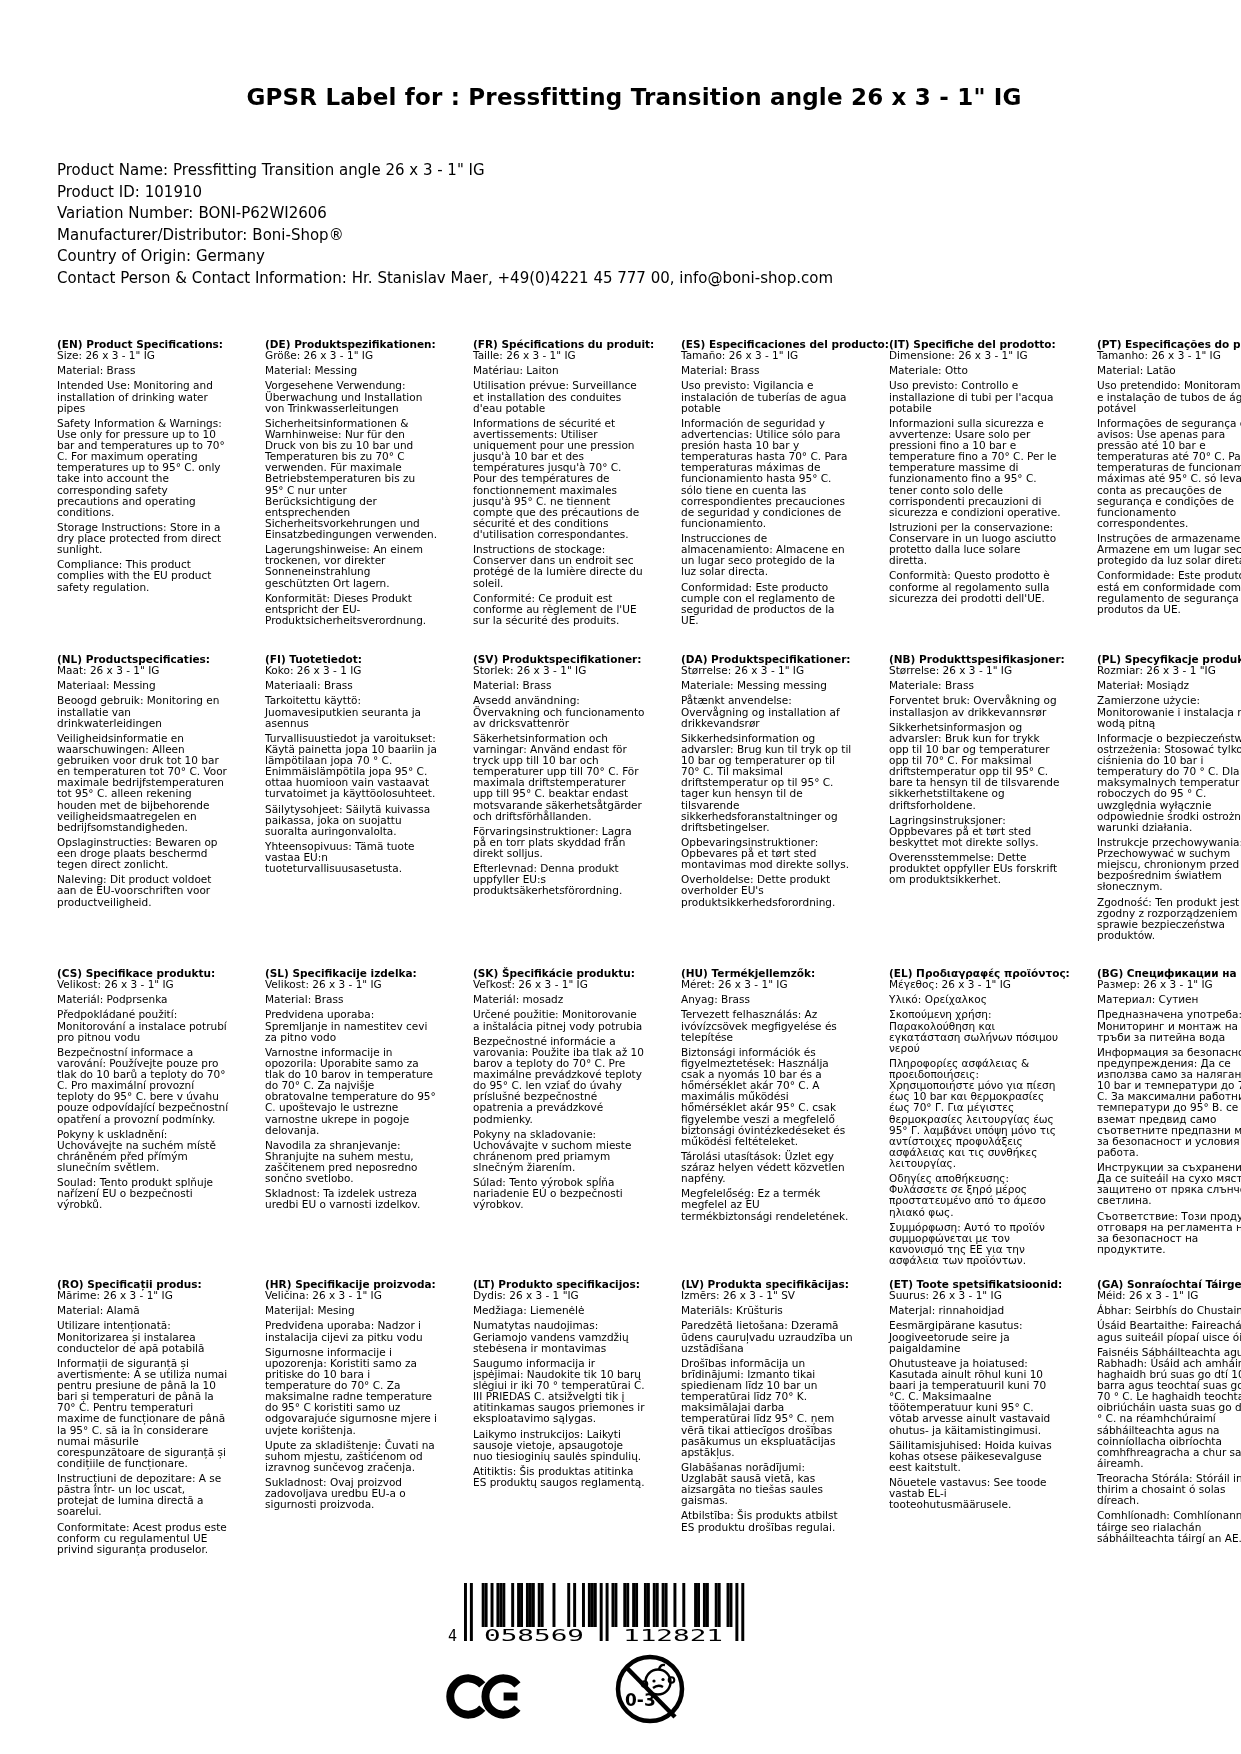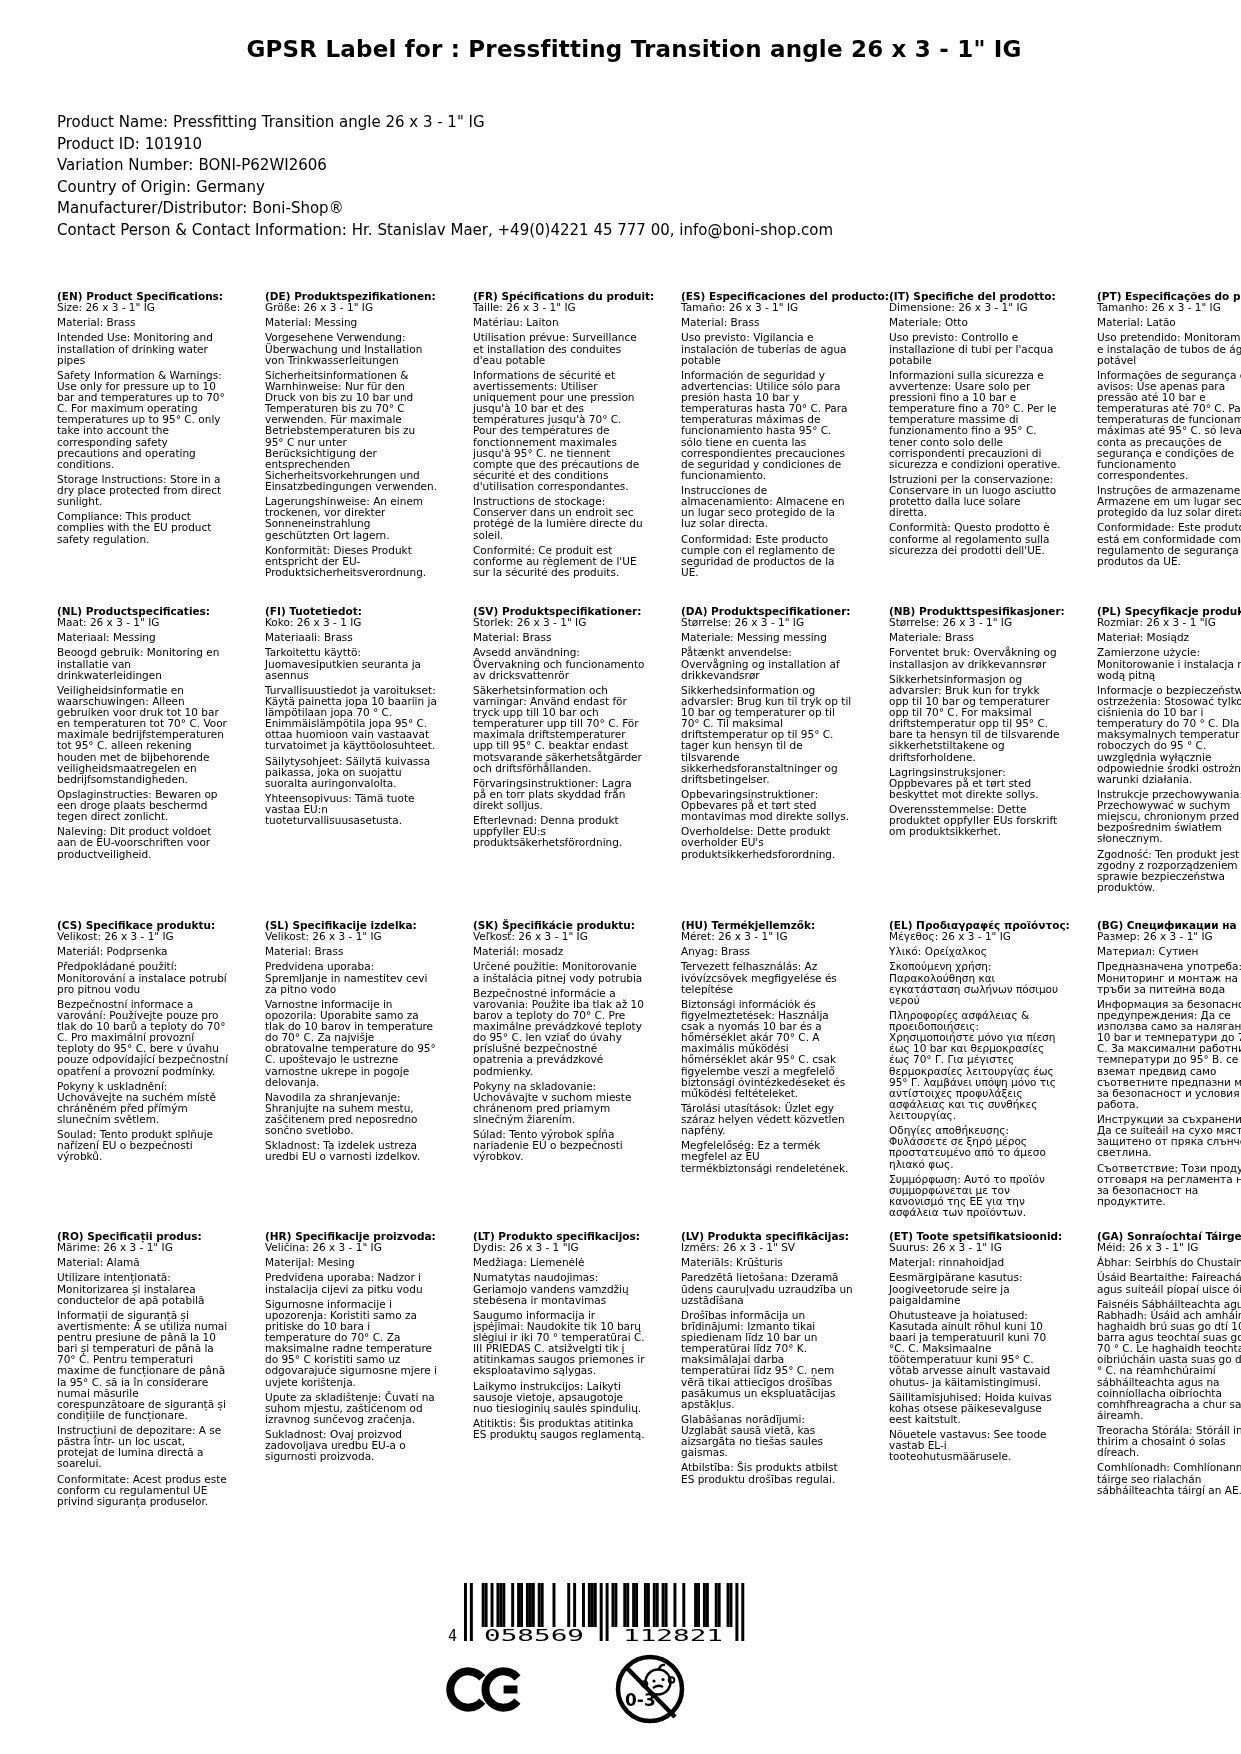--- a/index.html
+++ b/index.html
@@ -1,35 +1,35 @@
 <!DOCTYPE html>
 <html><head>
 <meta charset="utf-8">
 <style>
   *{box-sizing:border-box}
   html,body{margin:0;padding:0}
   body{width:1241px;height:1754px;background:#fff;color:#000;
        font-family:"DejaVu Sans","Liberation Sans",sans-serif;position:relative;overflow:hidden}
-  .page{padding:36px 30px 0 57px}
+  .page{padding:84px 30px 0 57px}
   .title{font-size:23px;font-weight:bold;text-align:center;margin:0 0 50px;letter-spacing:.2px}
   .product-info{margin:0 0 50px}
   .info-row{font-size:15px;line-height:21.5px}
   .info-label{font-weight:normal;margin-right:5px}
   .lang-grid{display:grid;grid-template-columns:repeat(6,172px);column-gap:36px;align-items:start}
   .lang-block{font-size:10.5px;line-height:1.06}
   .lang-block:nth-child(-n+6){min-height:315px}
   .lang-block:nth-child(n+7):nth-child(-n+12){min-height:314px}
   .lang-block:nth-child(n+13):nth-child(-n+18){min-height:311px}
   .lang-header{font-weight:bold;white-space:nowrap}
   .lang-par{margin:0;overflow-wrap:break-word}
   .lang-par + .lang-par{margin-top:4px}
   .label-footer{position:absolute;top:1583px;left:446px;width:330px}
   .barcode{height:62px}
   .barcode svg rect{fill:#000}
-  .symbols-row{display:flex;gap:88px;margin-top:8px;align-items:center}
+  .symbols-row{display:flex;gap:88px;margin-top:8px;align-items:flex-end}
   .ce-mark path{fill:none;stroke:#000;stroke-width:15;stroke-linecap:butt}
   .age-icon .ring{fill:none;stroke:#000;stroke-width:4.5}
   .age-icon .thin{fill:none;stroke:#000;stroke-width:2.4}
   .age-icon .slash{stroke:#000;stroke-width:4.5}
   .age-icon text{font-family:"DejaVu Sans",sans-serif;font-weight:bold;font-size:17px}
 </style>
 </head>
 <body>
 
 <div class="page">
@@ -40,24 +40,24 @@
     <div class="info-row">
       <span class="info-label">Product Name:</span><span class="info-value">Pressfitting Transition angle 26 x 3 - 1" IG</span>
     </div>
     <div class="info-row">
       <span class="info-label">Product ID:</span><span class="info-value">101910</span>
     </div>
     <div class="info-row">
       <span class="info-label">Variation Number:</span><span class="info-value">BONI-P62WI2606</span>
     </div>
     <div class="info-row">
+      <span class="info-label">Manufacturer/Distributor:</span><span class="info-value">Boni-Shop®</span>
+    </div>
+    <div class="info-row">
       <span class="info-label">Country of Origin:</span><span class="info-value">Germany</span>
-    </div>
-    <div class="info-row">
-      <span class="info-label">Manufacturer/Distributor:</span><span class="info-value">Boni-Shop®</span>
     </div>
     <div class="info-row">
       <span class="info-label">Contact Person &amp; Contact Information:</span><span class="info-value">Hr. Stanislav Maer, +49(0)4221 45 777 00, info@boni-shop.com</span>
     </div>
   </section>
 
   <section class="lang-grid">
     <div class="lang-block">
       <div class="lang-header">(EN) Product Specifications:</div>
       <div class="lang-body">

